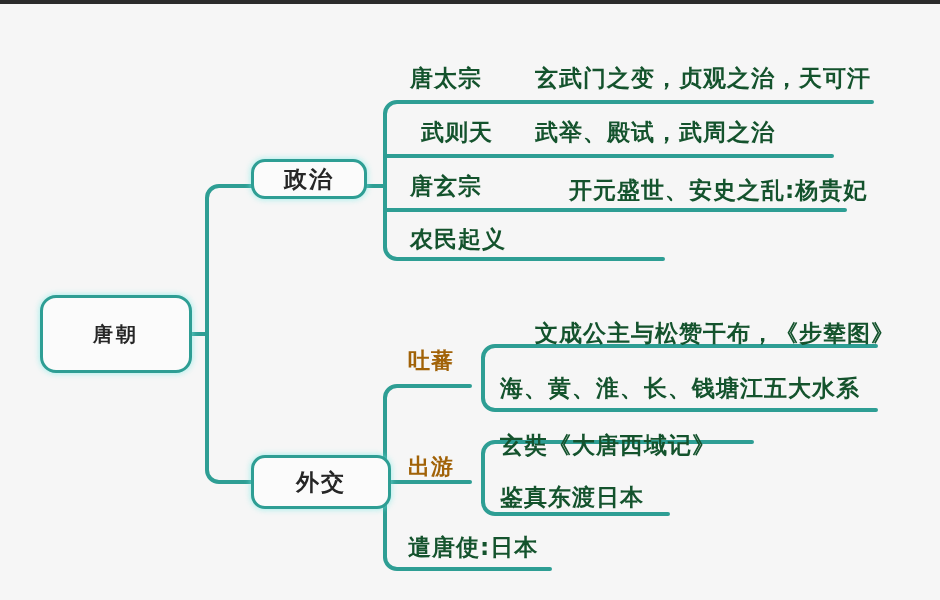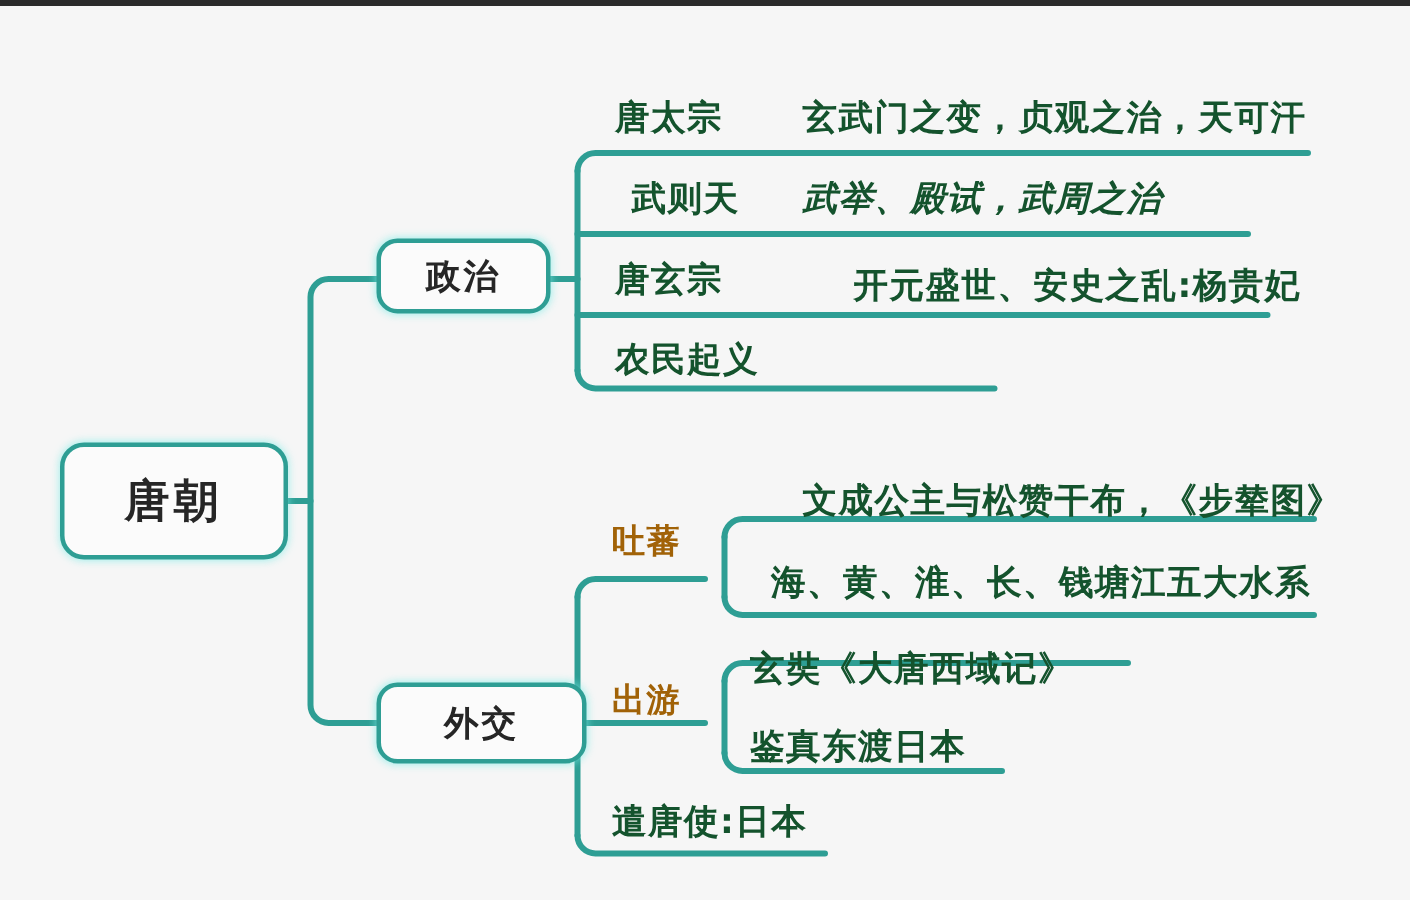--- a/index.html
+++ b/index.html
@@ -43,28 +43,28 @@
     white-space: nowrap;
   }
   #root-node {
     left: 40px;
     top: 291px;
     width: 152px;
     height: 78px;
     border-radius: 16px;
   }
   #root-node .node-label {
-    font-size: 30px;
+    font-size: 20px;
     letter-spacing: 3px;
   }
   #node-politics {
     left: 251px;
     top: 155px;
     width: 116px;
-    height: 50px;
+    height: 40px;
   }
   #node-diplomacy {
     left: 251px;
     top: 451px;
     width: 140px;
     height: 54px;
   }
   #node-politics .node-label,
   #node-diplomacy .node-label {
     font-size: 23px;
@@ -131,30 +131,30 @@
   </div>
 
   <div class="node-box" id="node-diplomacy">
     <span class="node-label">外交</span>
   </div>
 
   <div class="leaf" style="left:410px; top:59px;">唐太宗</div>
   <div class="leaf" style="left:535px; top:59px;">玄武门之变，贞观之治，天可汗</div>
 
   <div class="leaf" style="left:421px; top:113px;">武则天</div>
-  <div class="leaf" style="left:535px; top:113px;font-style:italic;">武举、殿试，武周之治</div>
+  <div class="leaf" style="left:535px; top:113px;">武举、殿试，武周之治</div>
 
   <div class="leaf" style="left:410px; top:167px;">唐玄宗</div>
   <div class="leaf" style="left:535px; top:171px;margin-left:34px;">开元盛世、安史之乱:杨贵妃</div>
 
   <div class="leaf" style="left:410px; top:220px;">农民起义</div>
 
   <div class="branch-label" style="left:408px; top:342px;">吐蕃</div>
   <div class="leaf" style="left:535px; top:314px;">文成公主与松赞干布，《步辇图》</div>
-  <div class="leaf" style="left:500px; top:369px;margin-left:14px;">海、黄、淮、长、钱塘江五大水系</div>
+  <div class="leaf" style="left:500px; top:369px;">海、黄、淮、长、钱塘江五大水系</div>
 
   <div class="branch-label" style="left:408px; top:448px;">出游</div>
   <div class="leaf" style="left:500px; top:426px;">玄奘《大唐西域记》</div>
   <div class="leaf" style="left:500px; top:478px;">鉴真东渡日本</div>
 
   <div class="leaf" style="left:408px; top:528px;text-align:center;">遣唐使:日本</div>
 
 </div>
 
 </body></html>

